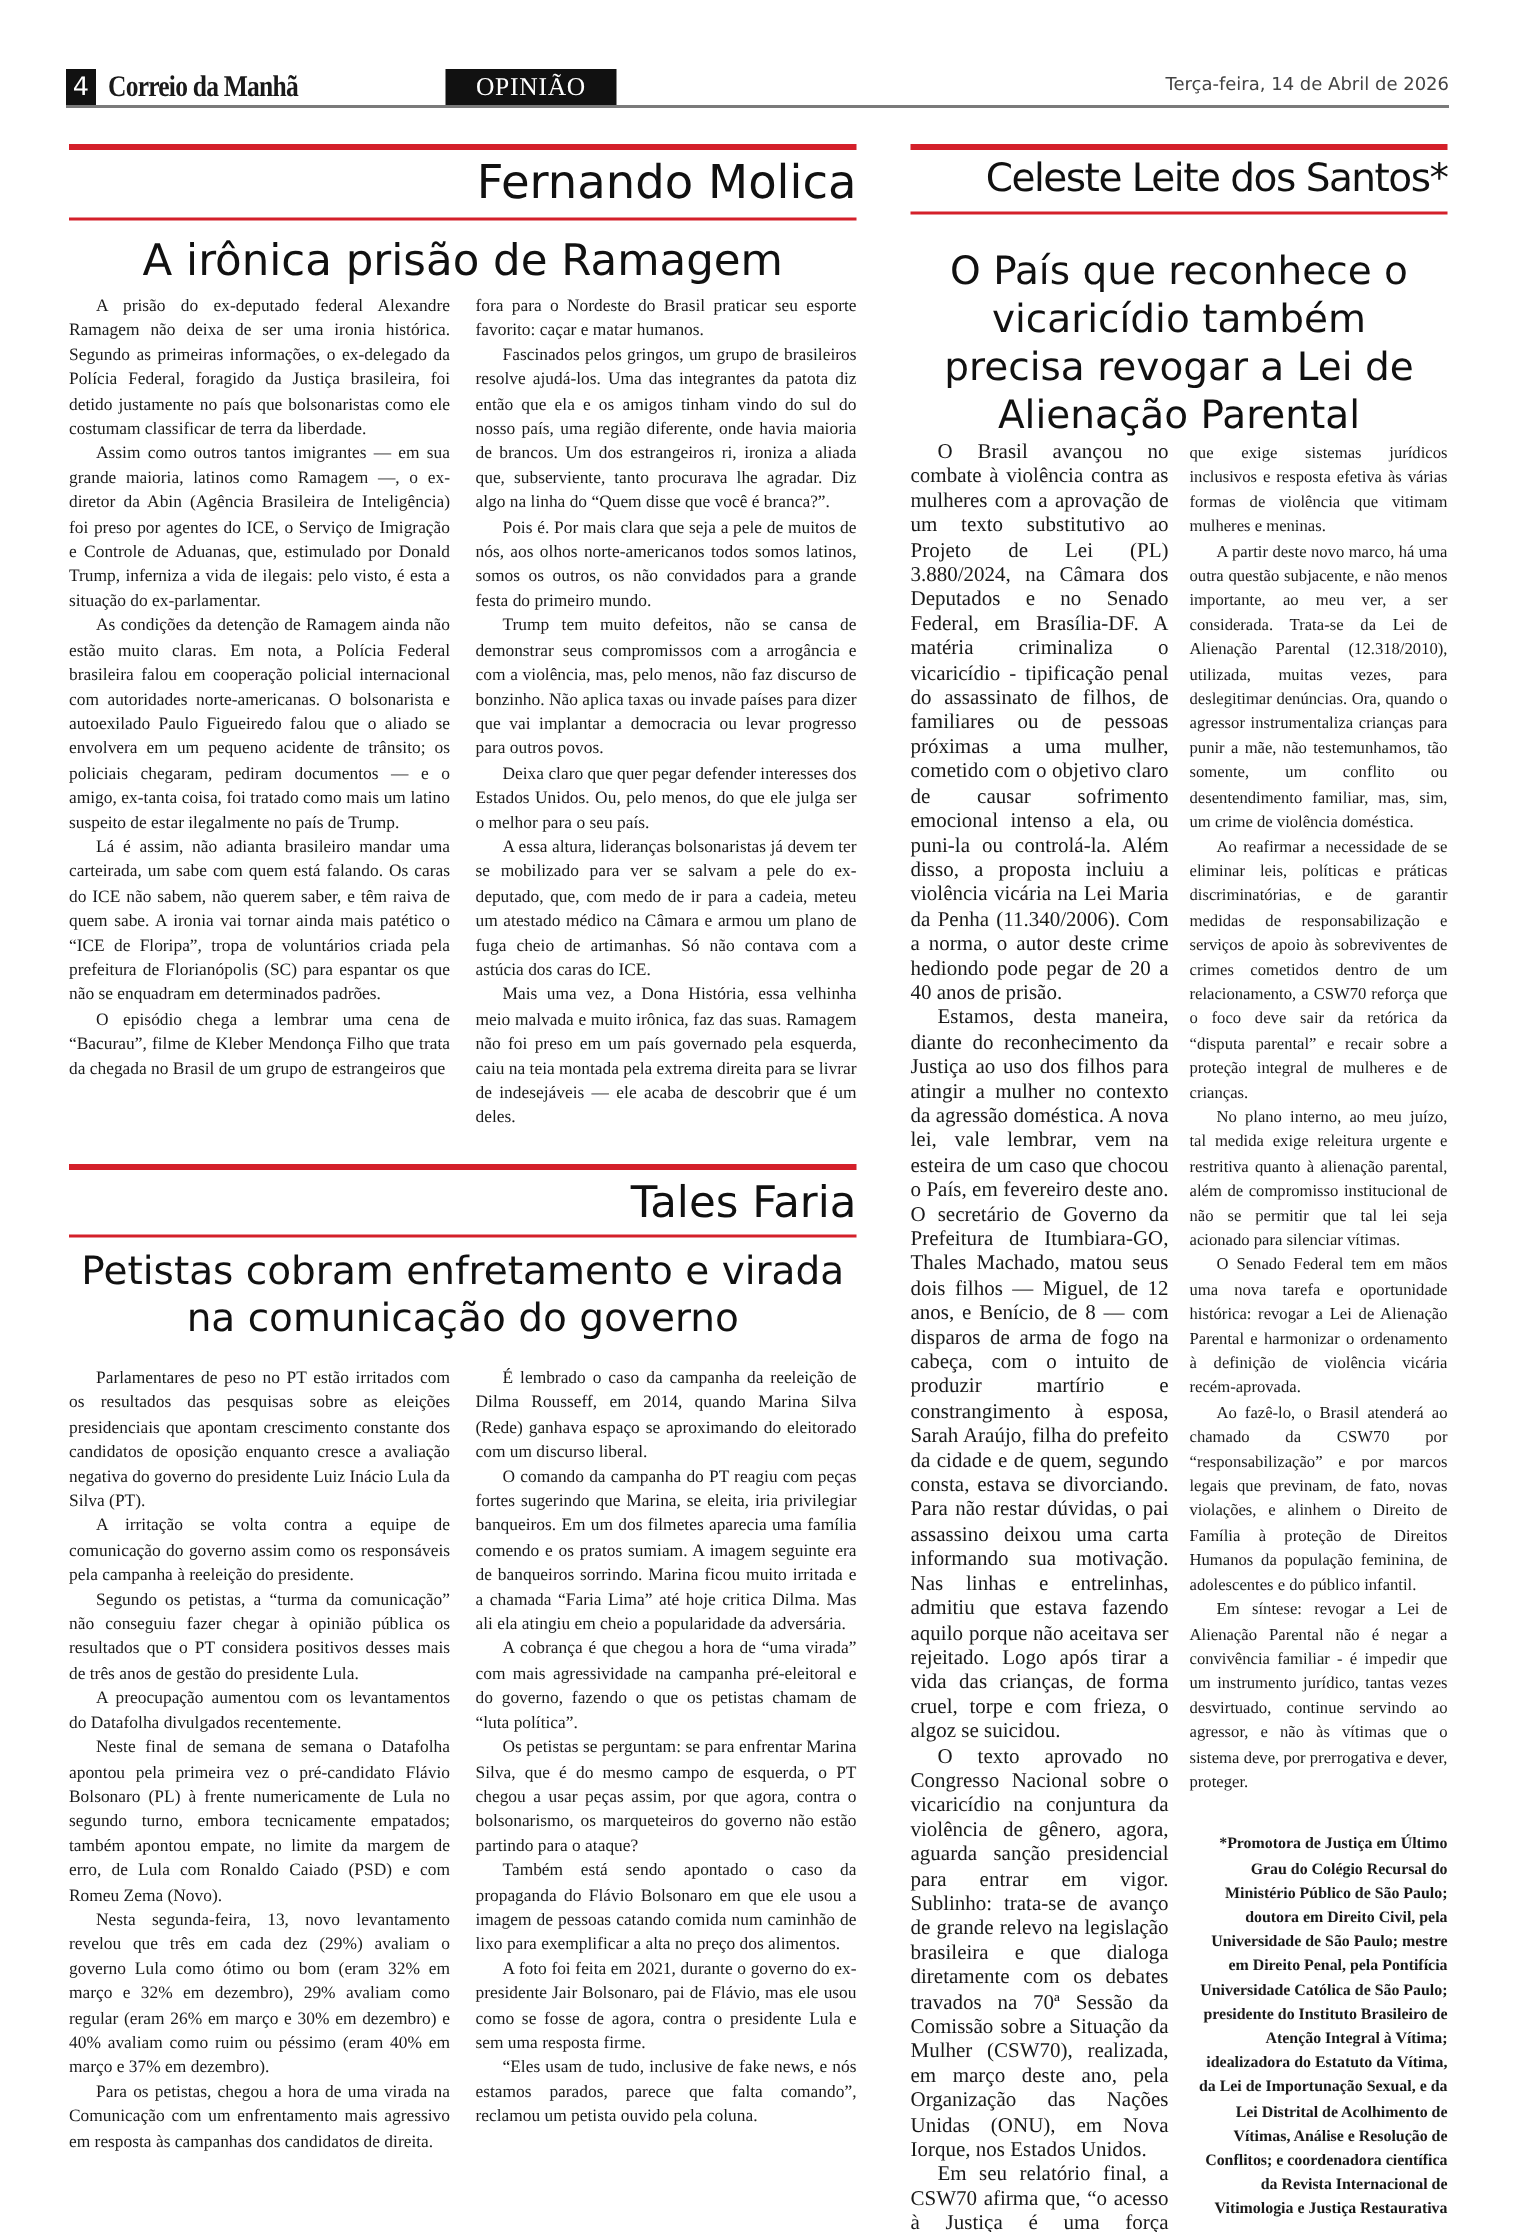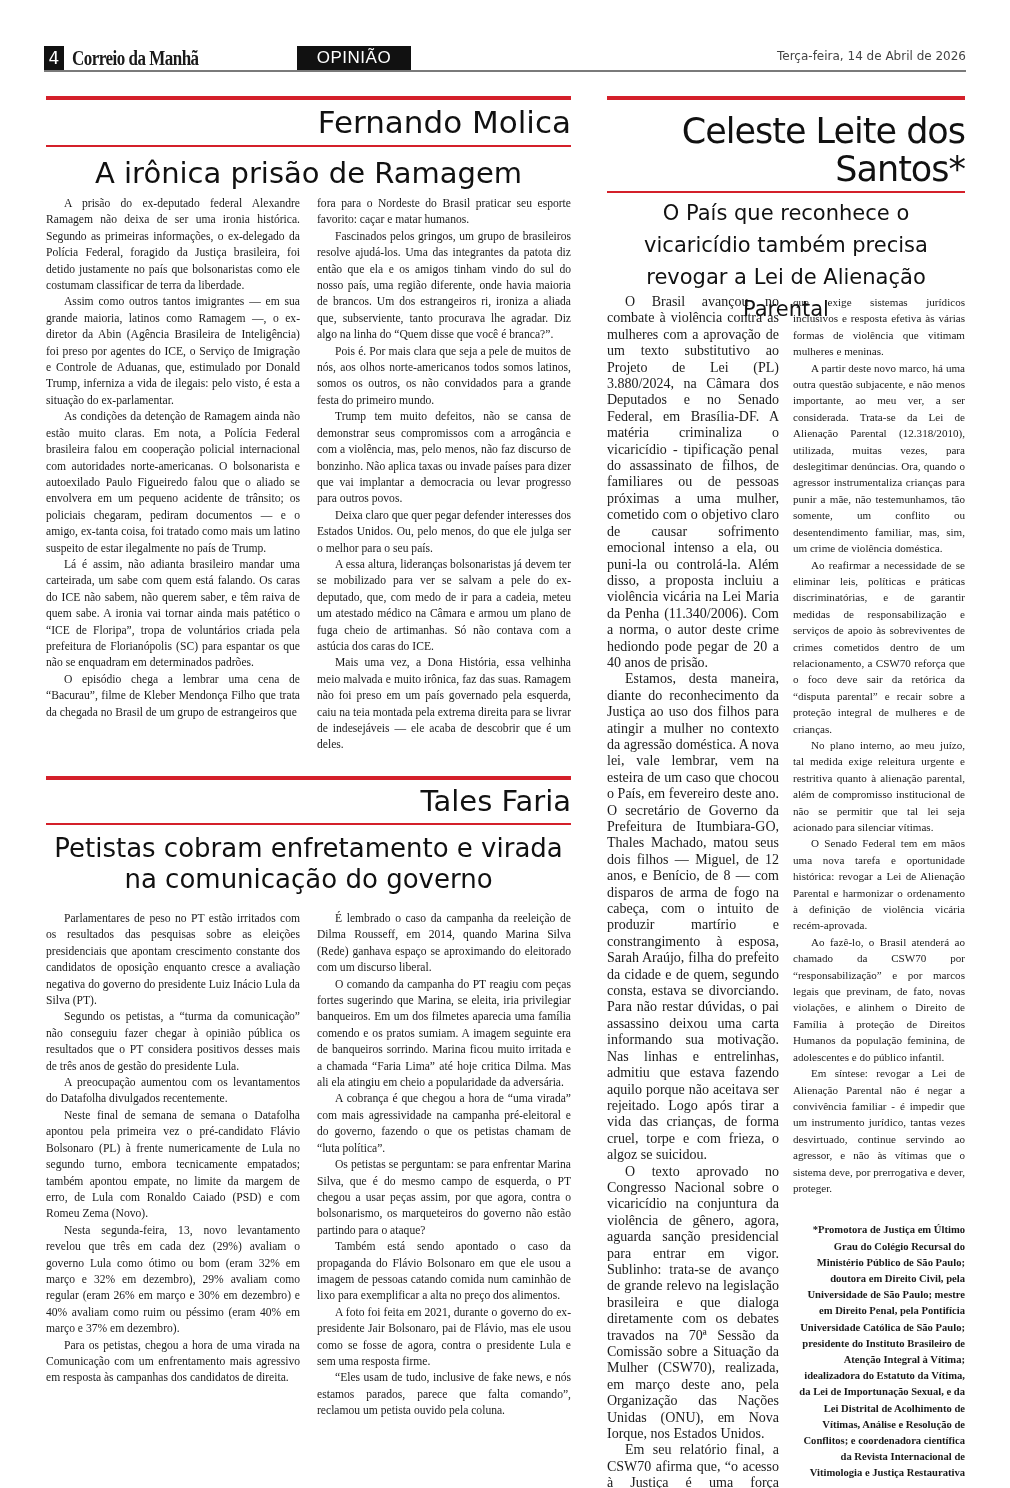--- a/index.html
+++ b/index.html
@@ -1,20 +1,20 @@
 <!DOCTYPE html>
 <html><head>
 <meta charset="utf-8">
 <style>
   html, body { margin: 0; padding: 0; background: #ffffff; }
   body { width: 1010px; height: 1488px; position: relative; overflow: hidden; color: #1a1a1a; }
   .header { position: absolute; left: 44px; top: 46px; width: 922px; height: 24px; border-bottom: 2px solid #7a7a7a; }
   .page-num { position: absolute; left: 0; top: 0; width: 20px; height: 24px; background: #111; color: #fff; font-family: "DejaVu Sans", sans-serif; font-size: 17px; text-align: center; line-height: 24px; }
   .masthead { position: absolute; left: 28px; top: 0; font-family: "Liberation Serif", serif; font-weight: bold; font-size: 20px; line-height: 24px; letter-spacing: -0.6px; transform: scaleX(0.85); transform-origin: left; }
-  .section { position: absolute; left: 253px; top: 0; width: 114px; height: 24px; background: #111; color: #fff; font-family: Liberation Sans, sans-serif; font-size: 17px; line-height: 24px; text-align: center; letter-spacing: 0.5px; }
+  .section { position: absolute; left: 253px; top: 0; width: 114px; height: 24px; background: #111; color: #fff; font-family: Liberation Serif, serif; font-size: 17px; line-height: 24px; text-align: center; letter-spacing: 0.5px; }
   .date { position: absolute; right: 0; top: 3px; font-family: "DejaVu Sans", sans-serif; font-size: 12px; color: #444; }
 
   .col-block { position: absolute; }
   .bar-thick { height: 4px; background: #d4202a; }
   .bar-thin { height: 2px; background: #d4202a; }
   .author { font-family: "DejaVu Sans", sans-serif; text-align: right; color: #111; font-weight: 500; }
   .headline { font-family: "DejaVu Sans", sans-serif; text-align: center; color: #111; font-weight: normal; }
   .cols { position: absolute; display: flex; justify-content: space-between; }
   .col { font-family: "Liberation Serif", serif; font-size: 11.6px; line-height: 16.4px; text-align: justify; hyphens: auto; }
   .col p { margin: 0; text-indent: 18px; }
@@ -57,42 +57,43 @@
 
 <div class="col-block" style="left:46px; top:776px; width:525px;">
   <div class="bar-thick"></div>
   <div class="author" style="font-size:29px; line-height:38px; margin-top:2px;">Tales Faria</div>
   <div class="bar-thin" style="margin-top:3px;"></div>
   <div class="headline" style="font-size:26px; line-height:31px; margin-top:8px; padding:0 6px;">Petistas cobram enfretamento e virada na comunicação do governo</div>
 </div>
 <div class="cols" style="left:46px; top:911px; width:525px;">
   <div class="col" style="width:254px;" id="c10">
       <p>Parlamentares de peso no PT estão irritados com os resultados das pesquisas sobre as eleições presidenciais que apontam crescimento constante dos candidatos de oposição enquanto cresce a avaliação negativa do governo do presidente Luiz Inácio Lula da Silva (PT).</p>
+      <p>A irritação se volta contra a equipe de comunicação do governo assim como os responsáveis pela campanha à reeleição do presidente.</p>
       <p>Segundo os petistas, a “turma da comunicação” não conseguiu fazer chegar à opinião pública os resultados que o PT considera positivos desses mais de três anos de gestão do presidente Lula.</p>
       <p>A preocupação aumentou com os levantamentos do Datafolha divulgados recentemente.</p>
       <p>Neste final de semana de semana o Datafolha apontou pela primeira vez o pré-candidato Flávio Bolsonaro (PL) à frente numericamente de Lula no segundo turno, embora tecnicamente empatados; também apontou empate, no limite da margem de erro, de Lula com Ronaldo Caiado (PSD) e com Romeu Zema (Novo).</p>
       <p>Nesta segunda-feira, 13, novo levantamento revelou que três em cada dez (29%) avaliam o governo Lula como ótimo ou bom (eram 32% em março e 32% em dezembro), 29% avaliam como regular (eram 26% em março e 30% em dezembro) e 40% avaliam como ruim ou péssimo (eram 40% em março e 37% em dezembro).</p>
       <p>Para os petistas, chegou a hora de uma virada na Comunicação com um enfrentamento mais agressivo em resposta às campanhas dos candidatos de direita.</p>
     </div>
   <div class="col" style="width:254px;" id="c11">
       <p>É lembrado o caso da campanha da reeleição de Dilma Rousseff, em 2014, quando Marina Silva (Rede) ganhava espaço se aproximando do eleitorado com um discurso liberal.</p>
       <p>O comando da campanha do PT reagiu com peças fortes sugerindo que Marina, se eleita, iria privilegiar banqueiros. Em um dos filmetes aparecia uma família comendo e os pratos sumiam. A imagem seguinte era de banqueiros sorrindo. Marina ficou muito irritada e a chamada “Faria Lima” até hoje critica Dilma. Mas ali ela atingiu em cheio a popularidade da adversária.</p>
       <p>A cobrança é que chegou a hora de “uma virada” com mais agressividade na campanha pré-eleitoral e do governo, fazendo o que os petistas chamam de “luta política”.</p>
       <p>Os petistas se perguntam: se para enfrentar Marina Silva, que é do mesmo campo de esquerda, o PT chegou a usar peças assim, por que agora, contra o bolsonarismo, os marqueteiros do governo não estão partindo para o ataque?</p>
       <p>Também está sendo apontado o caso da propaganda do Flávio Bolsonaro em que ele usou a imagem de pessoas catando comida num caminhão de lixo para exemplificar a alta no preço dos alimentos.</p>
       <p>A foto foi feita em 2021, durante o governo do ex-presidente Jair Bolsonaro, pai de Flávio, mas ele usou como se fosse de agora, contra o presidente Lula e sem uma resposta firme.</p>
       <p>“Eles usam de tudo, inclusive de fake news, e nós estamos parados, parece que falta comando”, reclamou um petista ouvido pela coluna.</p>
     </div>
 </div>
 
 <div class="col-block" style="left:607px; top:96px; width:358px;">
   <div class="bar-thick"></div>
-  <div class="author" style="font-size:35px; line-height:38px; margin-top:12px; letter-spacing:-1px;">Celeste Leite dos Santos*</div>
+  <div class="author" style="font-size:26px; line-height:38px; margin-top:0; letter-spacing:-1px;">Celeste Leite dos Santos*</div>
   <div class="bar-thin" style="margin-top:3px;"></div>
-  <div class="headline" style="font-size:21px; line-height:32px; margin-top:4px; padding:0 14px;">O País que reconhece o vicaricídio também precisa revogar a Lei de Alienação Parental</div>
+  <div class="headline" style="font-size:26px; line-height:32px; margin-top:22px; padding:0 14px;">O País que reconhece o vicaricídio também precisa revogar a Lei de Alienação Parental</div>
 </div>
 <div class="cols" style="left:607px; top:294px; width:358px;">
   <div class="col" style="width:172px; font-size:14px;" id="c20">
       <p>O Brasil avançou no combate à violência contra as mulheres com a aprovação de um texto substitutivo ao Projeto de Lei (PL) 3.880/2024, na Câmara dos Deputados e no Senado Federal, em Brasília-DF. A matéria criminaliza o vicaricídio - tipificação penal do assassinato de filhos, de familiares ou de pessoas próximas a uma mulher, cometido com o objetivo claro de causar sofrimento emocional intenso a ela, ou puni-la ou controlá-la. Além disso, a proposta incluiu a violência vicária na Lei Maria da Penha (11.340/2006). Com a norma, o autor deste crime hediondo pode pegar de 20 a 40 anos de prisão.</p>
       <p>Estamos, desta maneira, diante do reconhecimento da Justiça ao uso dos filhos para atingir a mulher no contexto da agressão doméstica. A nova lei, vale lembrar, vem na esteira de um caso que chocou o País, em fevereiro deste ano. O secretário de Governo da Prefeitura de Itumbiara-GO, Thales Machado, matou seus dois filhos — Miguel, de 12 anos, e Benício, de 8 — com disparos de arma de fogo na cabeça, com o intuito de produzir martírio e constrangimento à esposa, Sarah Araújo, filha do prefeito da cidade e de quem, segundo consta, estava se divorciando. Para não restar dúvidas, o pai assassino deixou uma carta informando sua motivação. Nas linhas e entrelinhas, admitiu que estava fazendo aquilo porque não aceitava ser rejeitado. Logo após tirar a vida das crianças, de forma cruel, torpe e com frieza, o algoz se suicidou.</p>
       <p>O texto aprovado no Congresso Nacional sobre o vicaricídio na conjuntura da violência de gênero, agora, aguarda sanção presidencial para entrar em vigor. Sublinho: trata-se de avanço de grande relevo na legislação brasileira e que dialoga diretamente com os debates travados na 70ª Sessão da Comissão sobre a Situação da Mulher (CSW70), realizada, em março deste ano, pela Organização das Nações Unidas (ONU), em Nova Iorque, nos Estados Unidos.</p>
       <p>Em seu relatório final, a CSW70 afirma que, “o acesso à Justiça é uma força transformadora”, essencial para enfrentar tirania, desrespeito e opressão ao público feminino e fortalecer a confiança nas instituições. O texto, inclusive, convoca os Estados a reverem e a emendarem leis discriminatórias, passando, como não poderia deixar de ser, pelo Direito de Família.</p>
       <p>Ao reconhecer delitos de natureza vicária como violência doméstica, o Brasil sintoniza seu arcabouço legal com a agenda internacional</p>
     </div>
   <div style="width:172px;">

